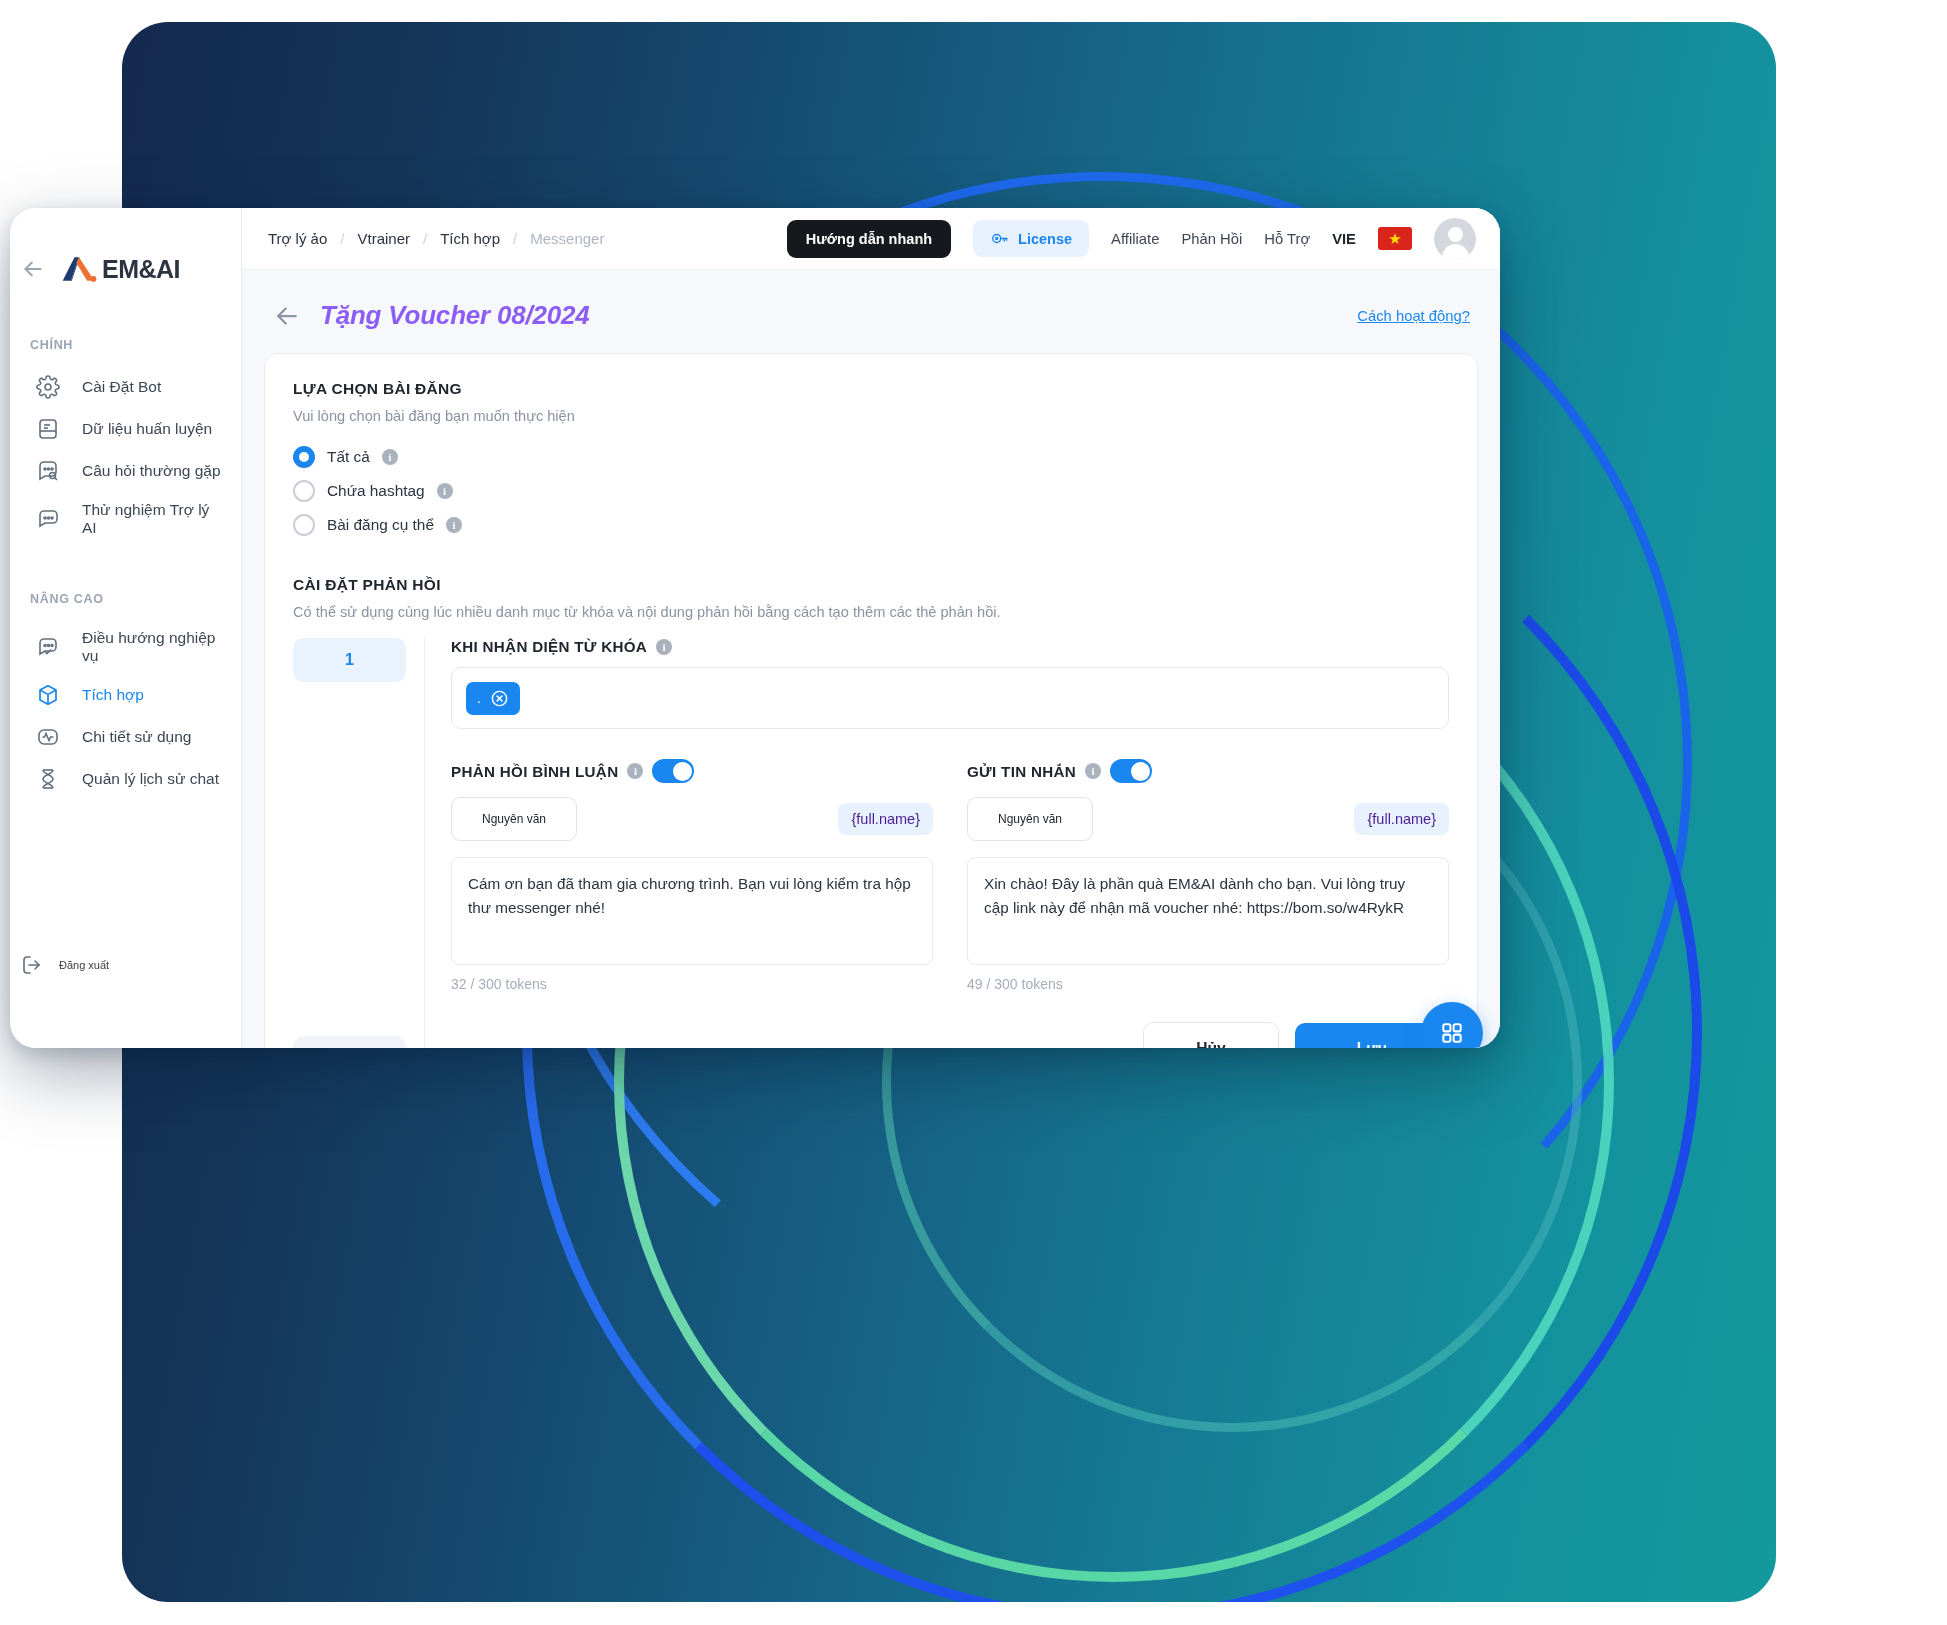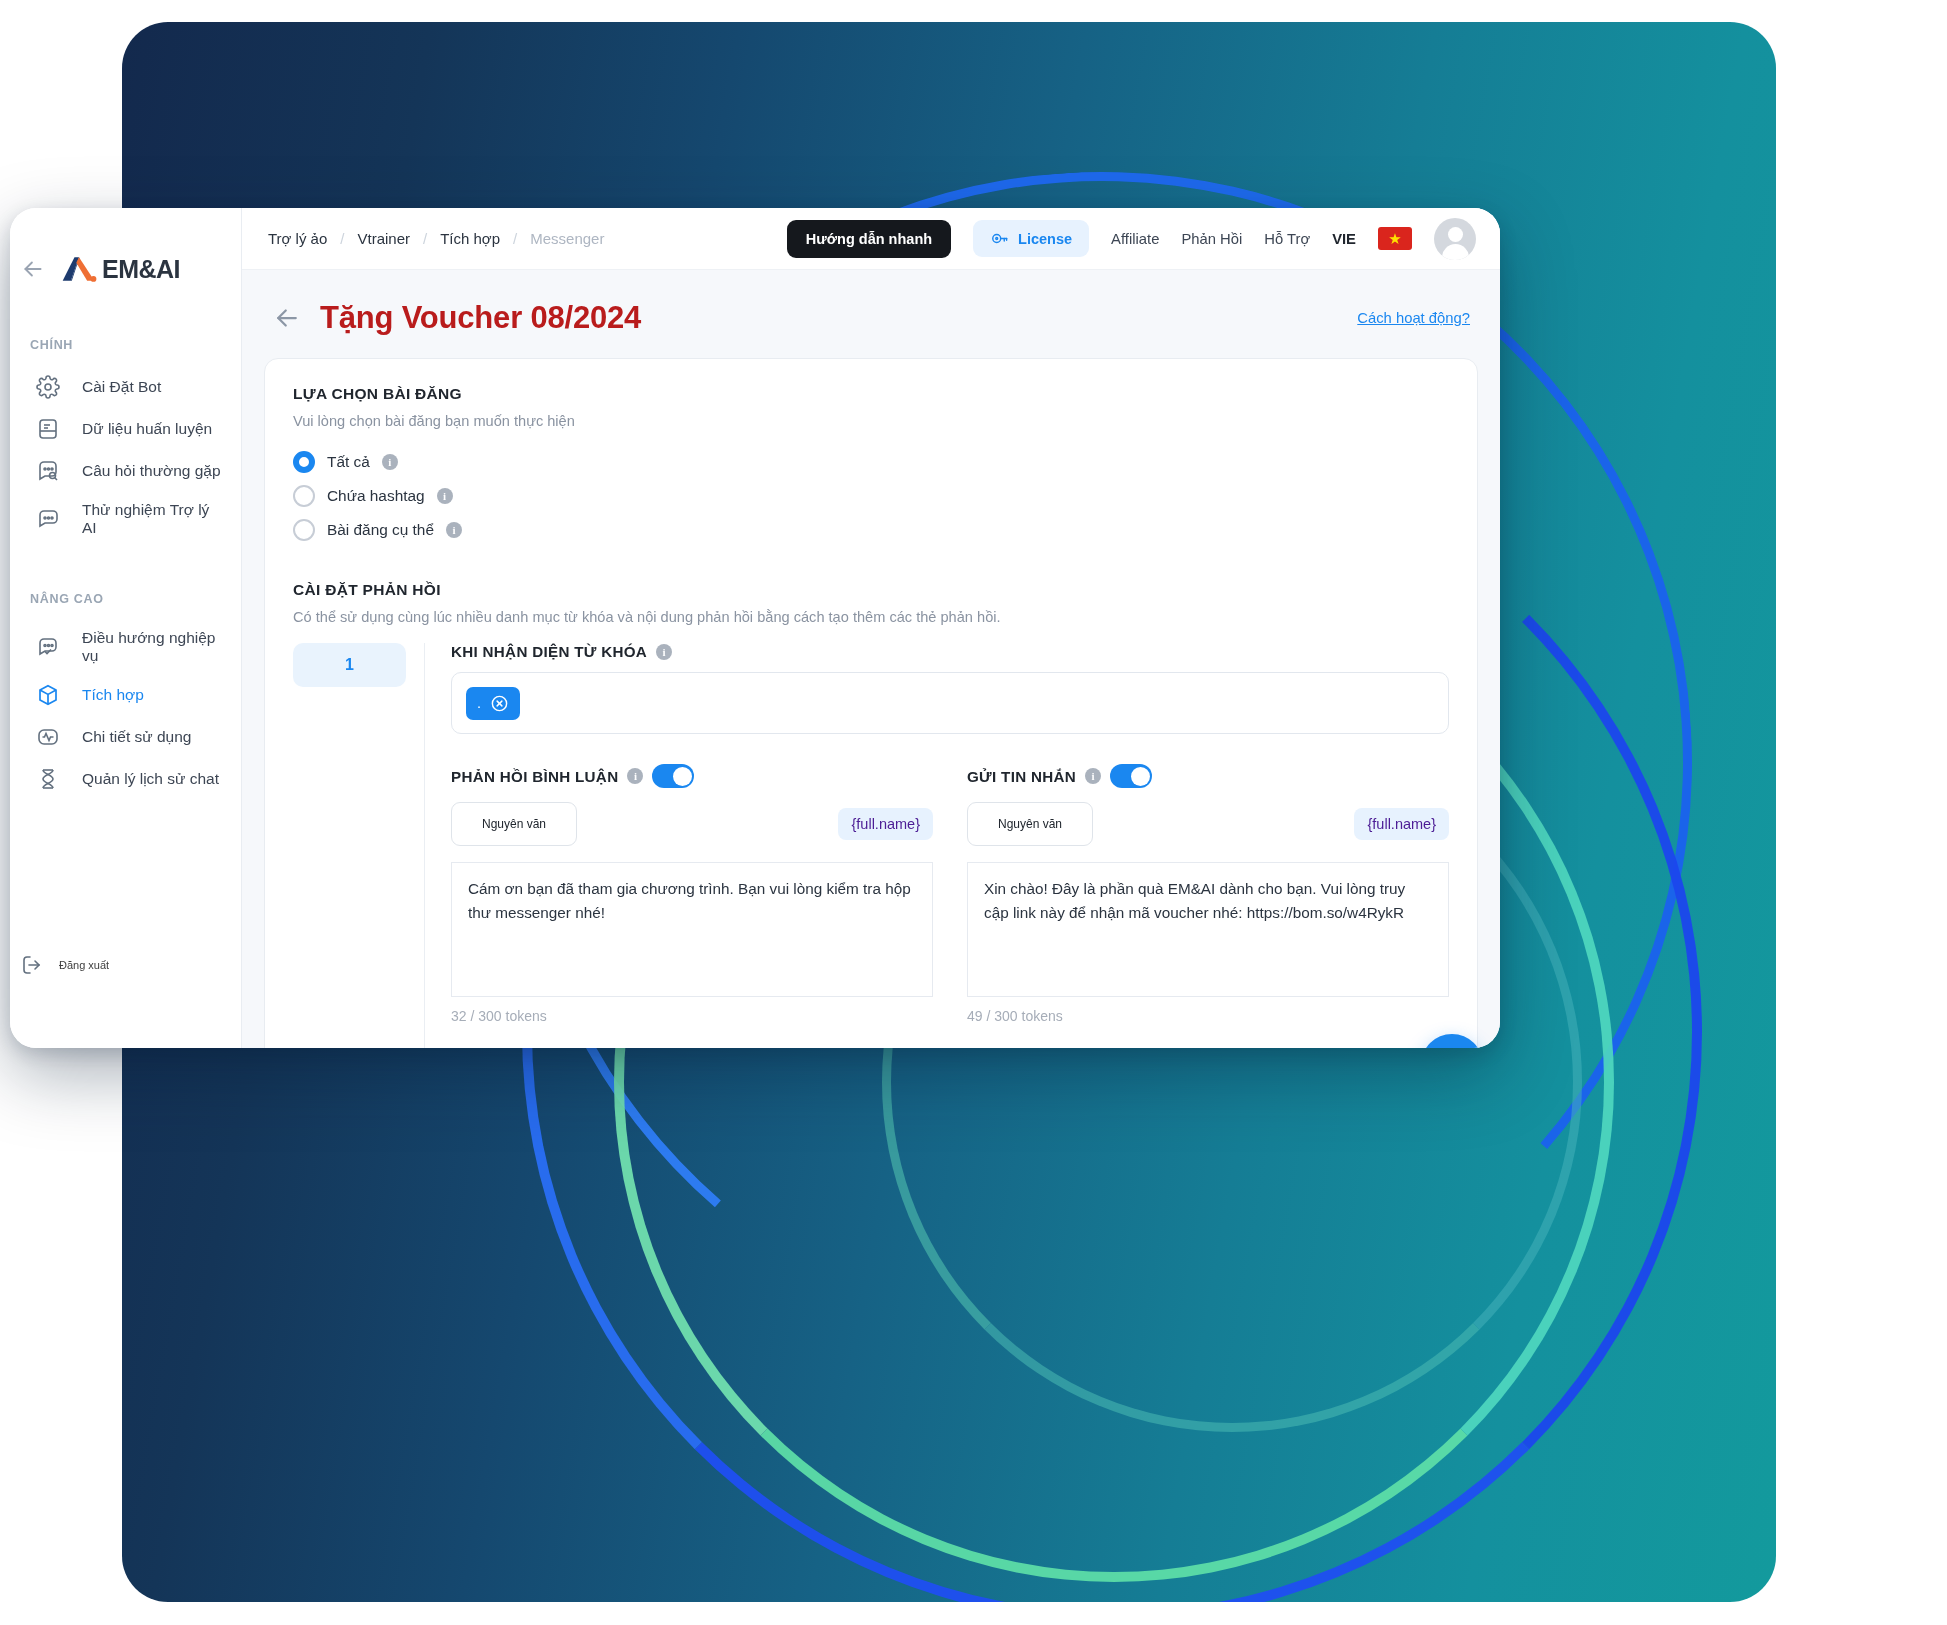--- a/index.html
+++ b/index.html
@@ -156,21 +156,21 @@
     content:""; position:absolute; width:27px; height:16px; border-radius:14px 14px 0 0;
     background:#fff; left:7.5px; bottom:0px;
   }
 
   
   .content { flex:1; overflow:hidden; padding: 0 22px; }
   .page-head {
     display:flex; align-items:center; gap:18px; padding: 30px 8px 22px 8px;
   }
   .page-back { width:30px; height:30px; color:#8c97a6; flex:0 0 30px; cursor:pointer; }
-  .page-title { font-size:31px; font-weight:700; color:#b91c1c; letter-spacing:-.2px; }
+  .page-title { font-size:26px; font-weight:700; color:#8b5cf6; letter-spacing:-.2px;font-style:italic; }
   .howto { margin-left:auto; font-size:14.8px; color:#1a87f0; cursor:pointer;text-decoration:underline; }
 
   .card {
     background:#fff; border:1px solid #e8ecf1; border-radius:14px;
     padding: 26px 28px 0 28px; position:relative;
   }
   .sec-title {
     font-size:15.5px; font-weight:700; color:#20262e; letter-spacing:.3px;
     text-transform:uppercase;
   }
@@ -241,22 +241,22 @@
   .subrow { display:flex; align-items:center; margin-top: 14px; }
   .btn-plain {
     border:1px solid #dfe4ea; background:#fff; border-radius:9px;
     padding: 14px 30px; font-size:12px; color:#20262e; cursor:pointer;
   }
   .var-chip {
     margin-left:auto; background:#e7f2fe; color:#4c1d95;
     border-radius:8px; padding: 8px 13px; font-size:14.5px; cursor:pointer;
   }
   .ta {
-    margin-top: 16px; border:1px solid #e6eaf0; border-radius:0;
-    height: 135px; padding: 14px 16px; font-size:15.3px; color:#2b3440;
+    margin-top: 16px; border:1px solid #e6eaf0; border-radius:8px;
+    height: 108px; padding: 14px 16px; font-size:15.3px; color:#2b3440;
     line-height: 1.55; background:#fff; overflow:hidden;
   }
   .token { margin-top: 11px; font-size:14px; color:#a6adb8; }
 
   .card-footer {
     display:flex; justify-content:flex-end; align-items:center; gap:16px;
     padding: 30px 0 28px 0;
   }
   .btn-cancel {
     border:1px solid #e2e7ee; background:#fff; border-radius:10px;

